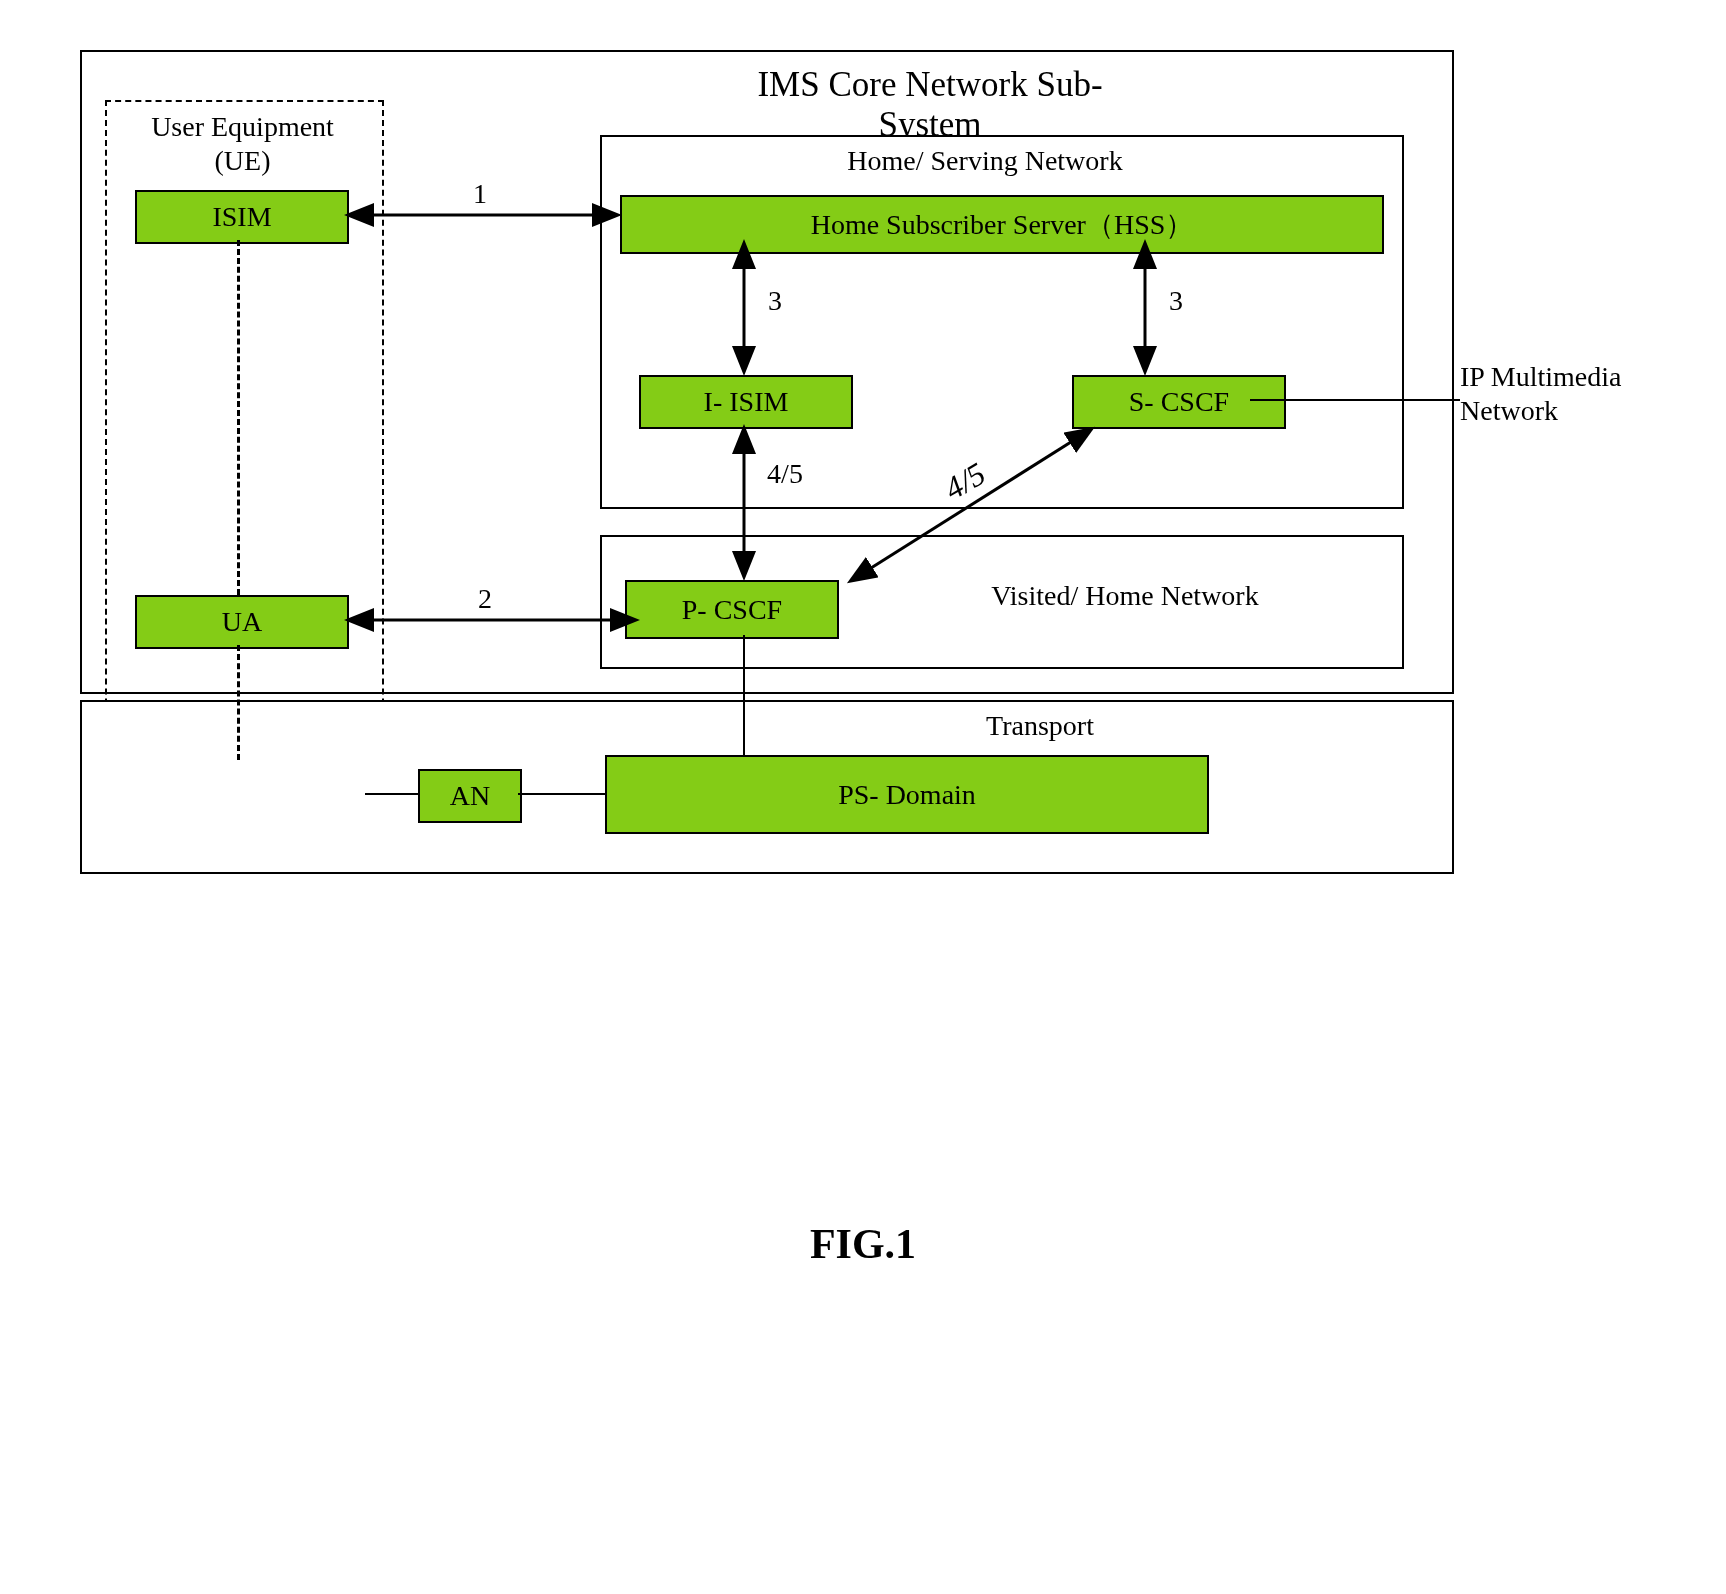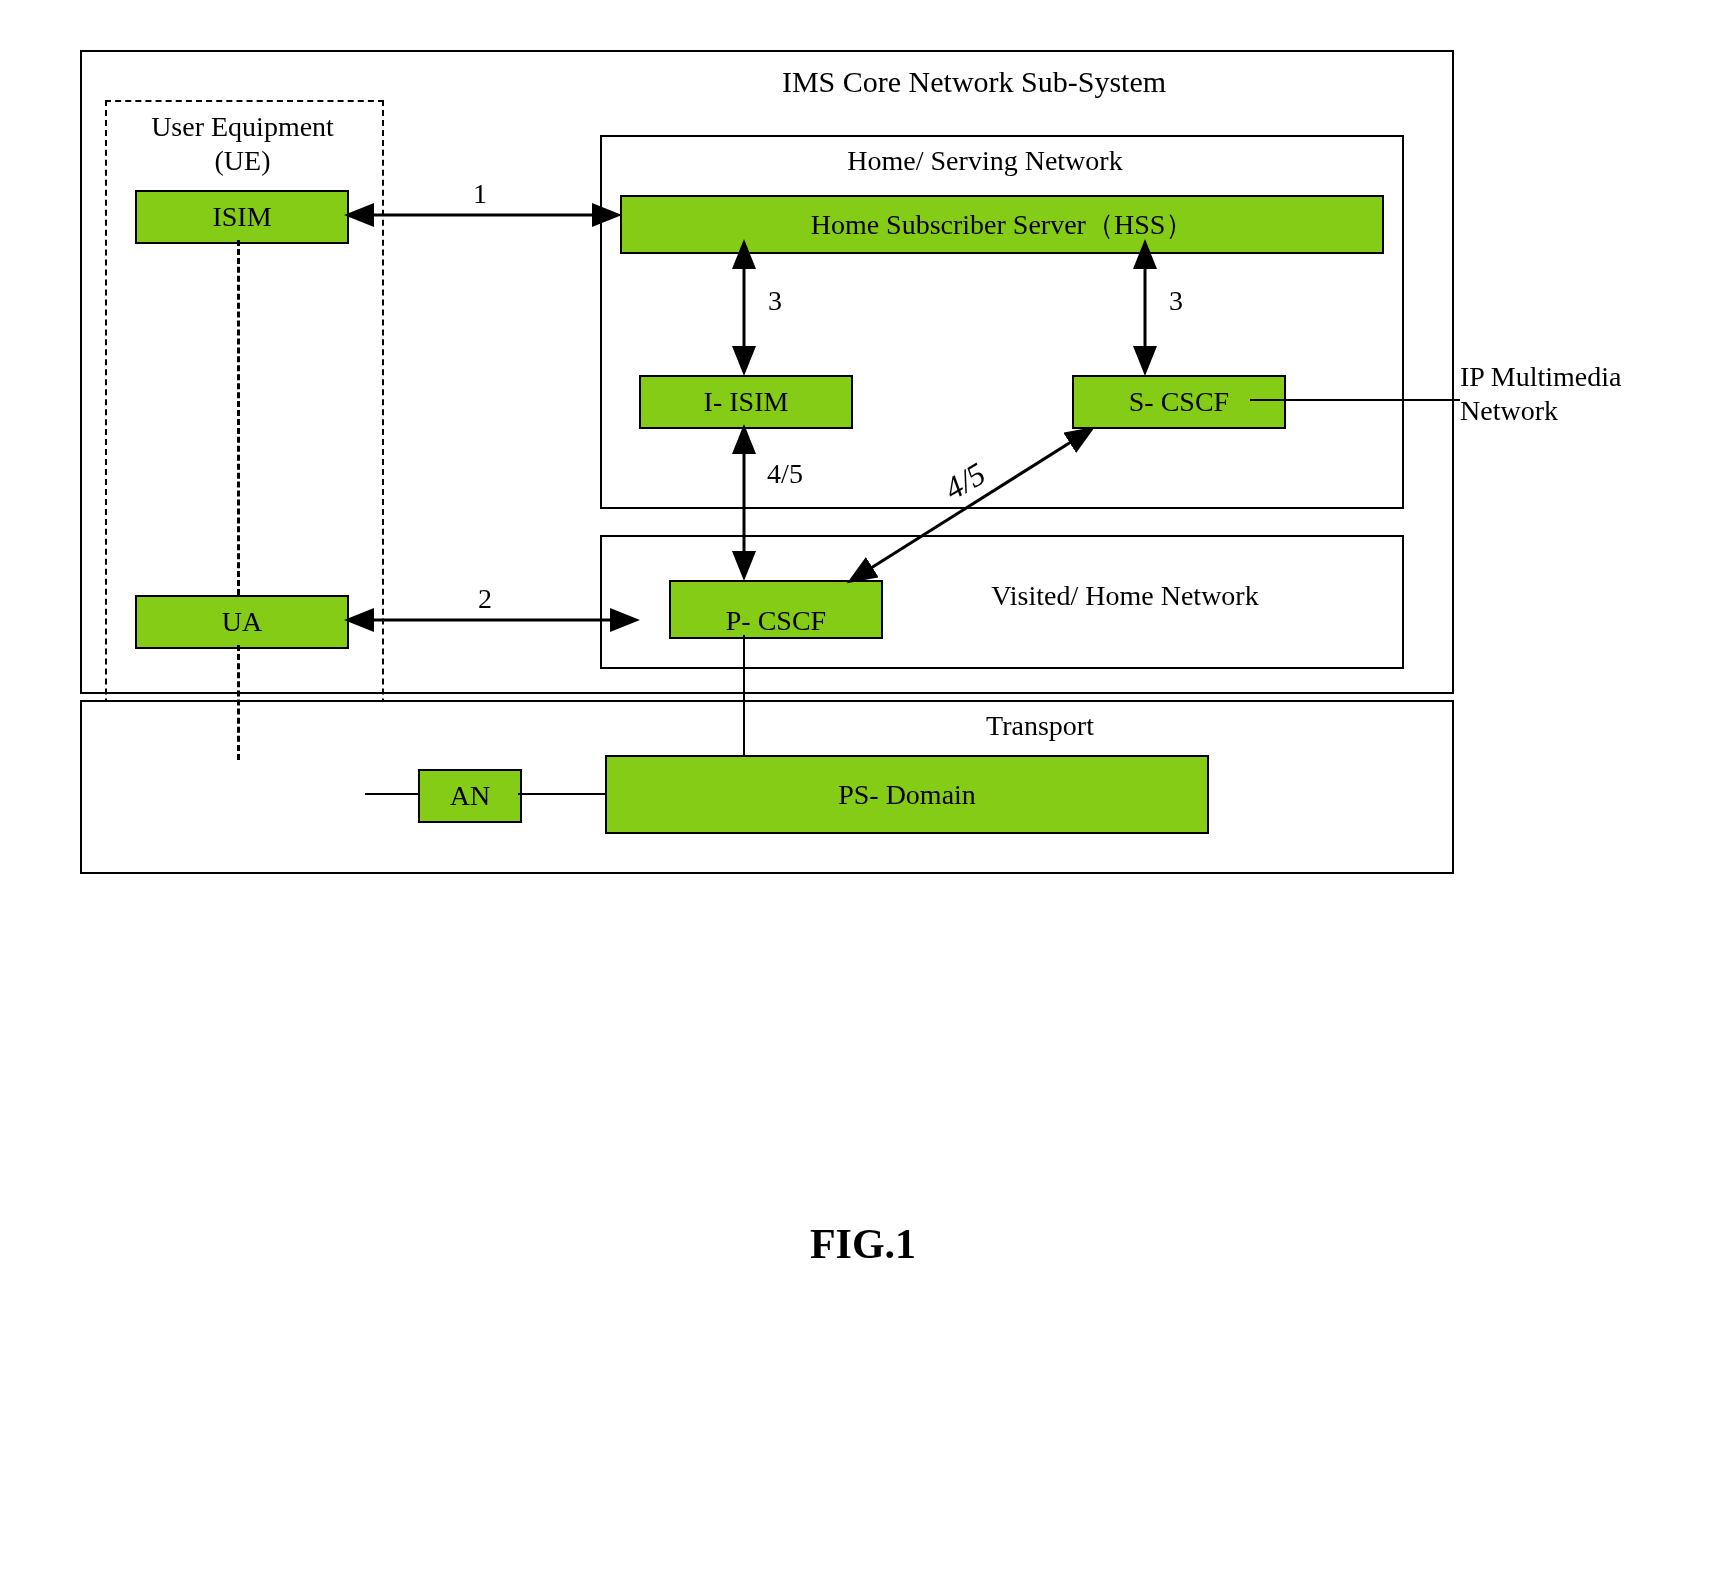--- a/index.html
+++ b/index.html
@@ -31,22 +31,21 @@
     .dashed-box {
       position: absolute;
       border: 2px dashed black;
     }
     .label {
       position: absolute;
       font-size: 28px;
       text-align: center;
     }
     .label-title {
-      font-size: 30px;
-      margin-left: 44px;
+      font-size: 35px;
     }
     .multiline {
       line-height: 1.2;
     }
     svg {
       position: absolute;
       top: 0;
       left: 0;
       width: 100%;
       height: 100%;
@@ -112,21 +111,21 @@
     <span>I- ISIM</span>
   </div>
 
   <div class="box" style="left:1000px; top:335px; width:210px; height:50px;margin-left:32px;">
     <span>S- CSCF</span>
   </div>
 
   <div class="container-box" style="left:560px; top:495px; width:800px; height:130px;"></div>
   <div class="label" style="left:910px; top:540px; width:350px;">Visited/ Home Network</div>
 
-  <div class="box" style="left:629px; top:540px; width:210px; height:55px;align-items:flex-end;">
+  <div class="box" style="left:585px; top:540px; width:210px; height:55px;">
     <span>P- CSCF</span>
   </div>
 
   <div class="container-box" style="left:40px; top:660px; width:1370px; height:170px;"></div>
   <div class="label" style="left:900px; top:670px; width:200px;">Transport</div>
 
   <div class="box" style="left:378px; top:729px; width:100px; height:50px;">
     <span>AN</span>
   </div>
 

